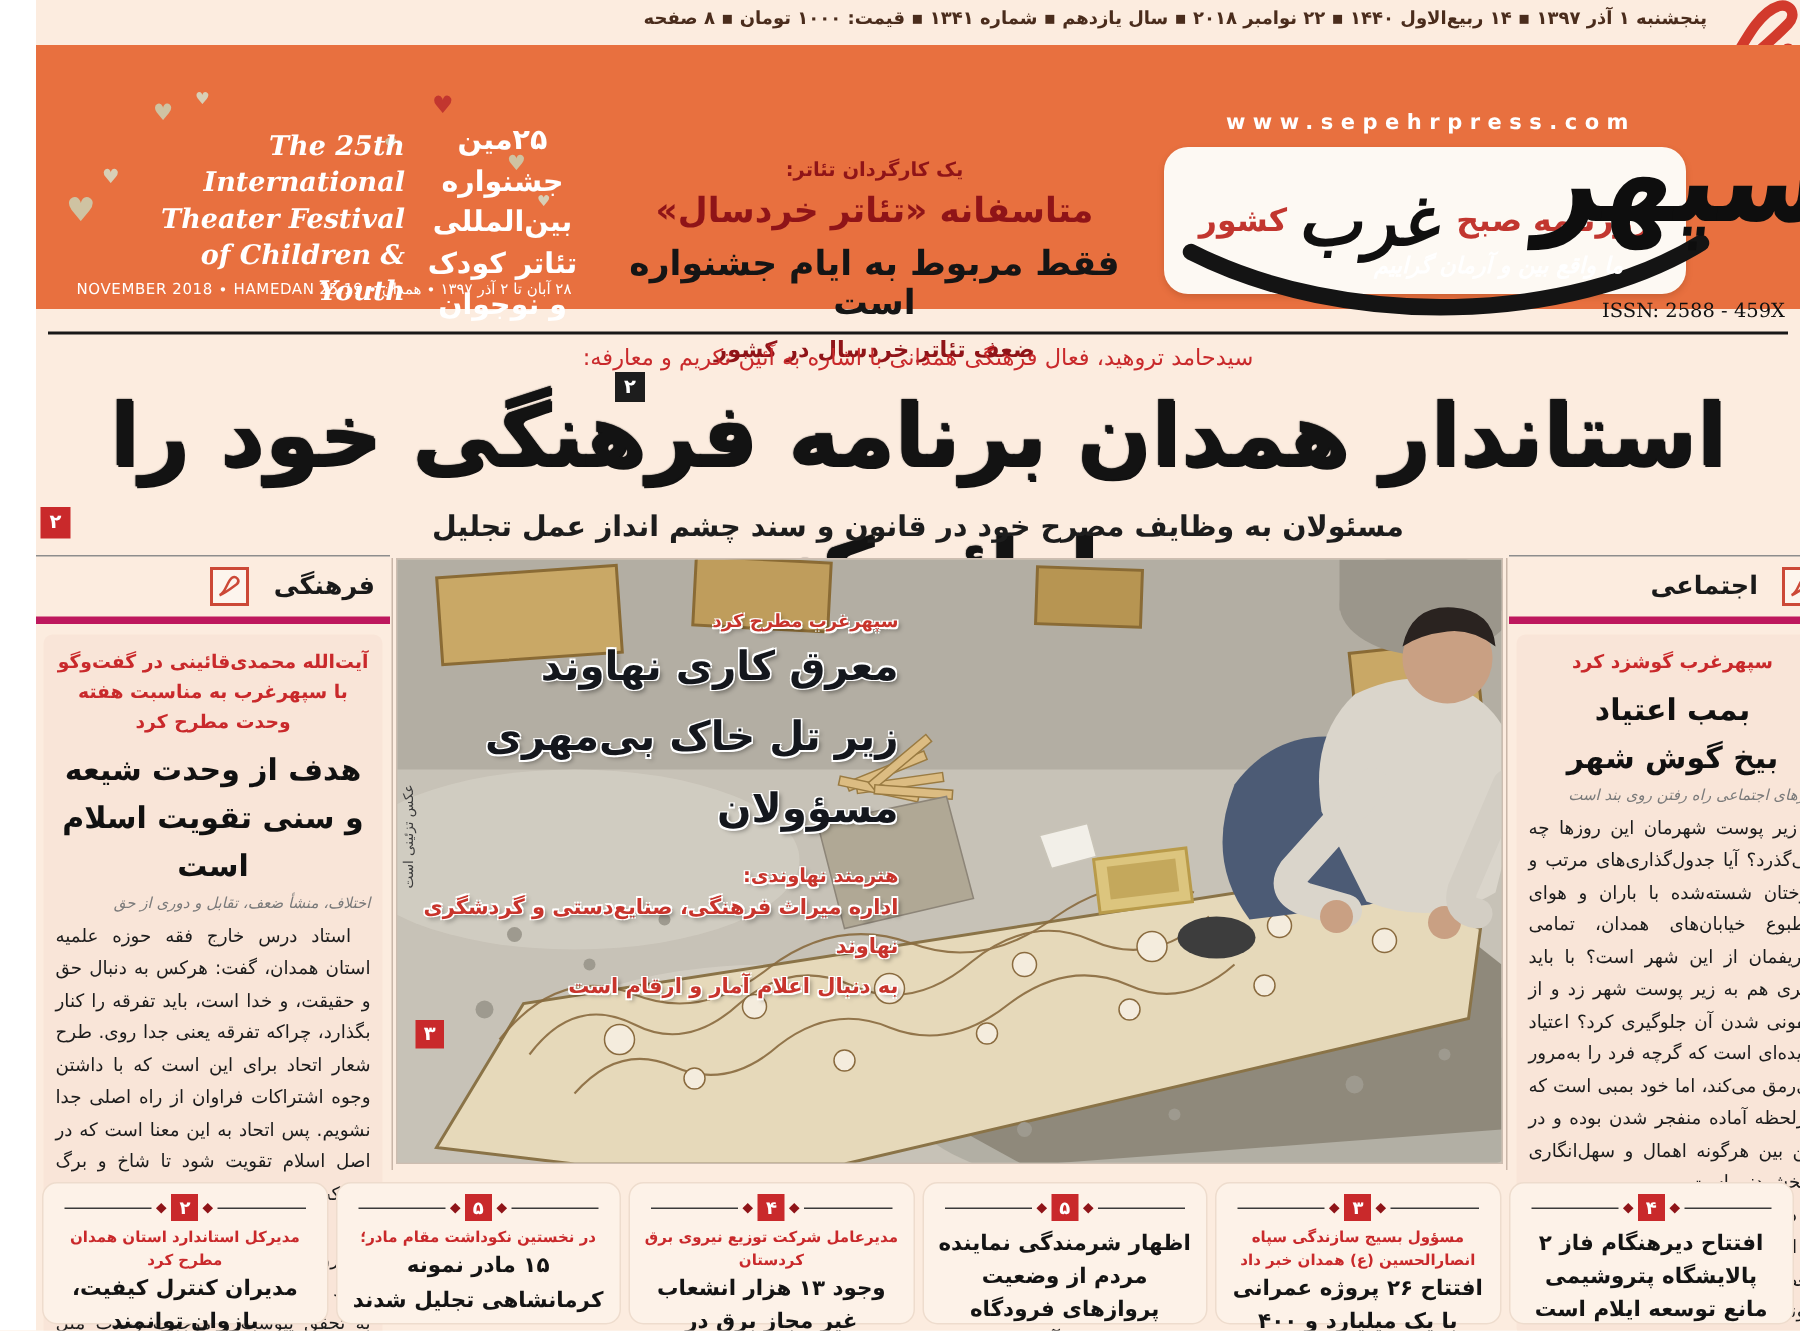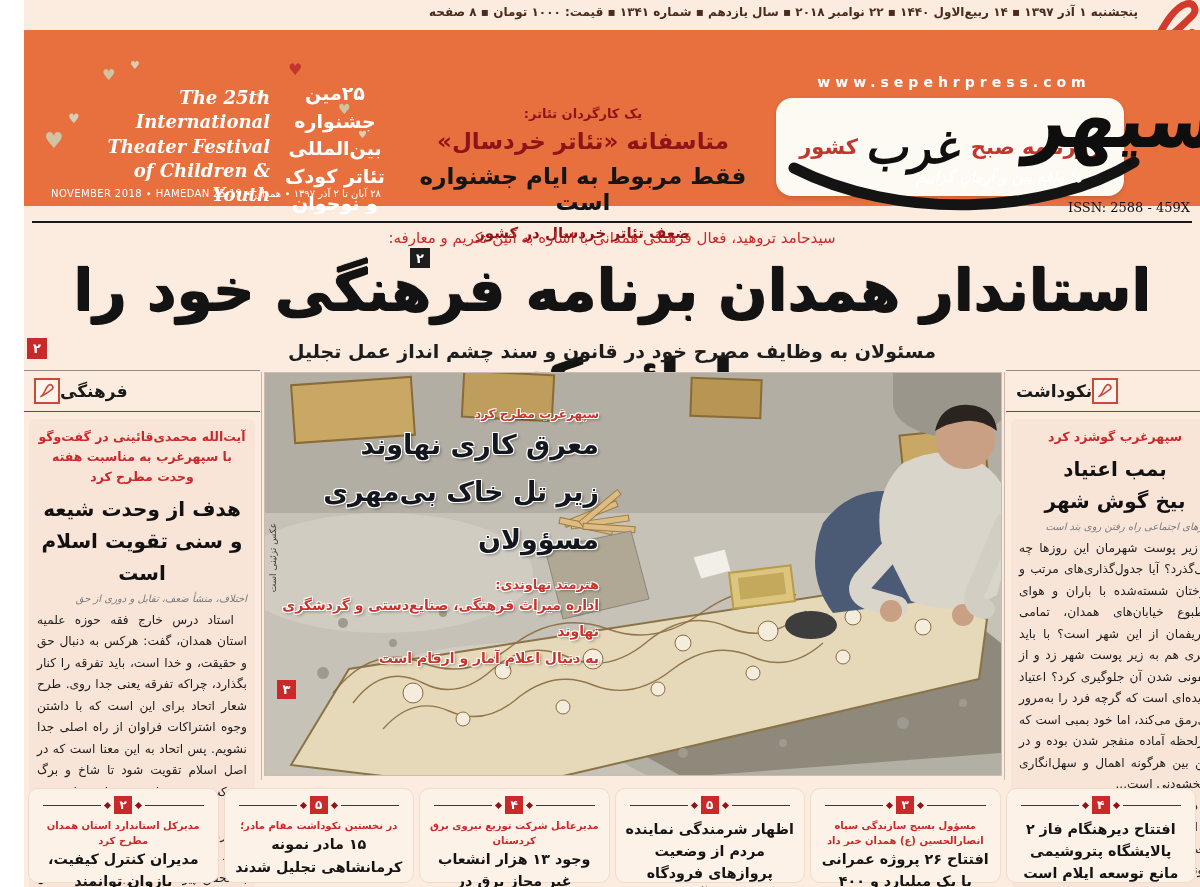--- a/index.html
+++ b/index.html
@@ -49,22 +49,22 @@
                  color:#131313;letter-spacing:-1px;line-height:1.55;
                  text-shadow:0 0 1px #131313,1px 1px 0 #131313;}
   .lead-sub{position:absolute;top:340px;left:0;right:0;text-align:center;font-size:19px;font-weight:bold;color:#1d1d1d;}
   .pgbox{width:20px;height:21px;background:#c9292b;color:#fff;font-weight:bold;font-size:13px;
          display:flex;align-items:center;justify-content:center;}
   .lead-num{position:absolute;top:338px;left:3px;}
   
   .col-left{position:absolute;left:0;top:370px;width:236px;height:414px;}
   .col-right{position:absolute;left:982px;top:370px;width:218px;height:414px;}
   .vline{position:absolute;top:372px;height:408px;width:1px;background:#c9b6a8;}
-  .sechead{height:40px;border-top:1px solid #8d8d8d;border-bottom:1px solid #be185d;
-           display:flex;align-items:center;justify-content:flex-end;padding:0 10px;}
+  .sechead{height:40px;border-top:1px solid #8d8d8d;border-bottom:5px solid #be185d;
+           display:flex;align-items:center;justify-content:flex-start;padding:0 10px;gap:16px;}
   .seclabel{font-size:17px;font-weight:bold;color:#1a1a1a;}
   .secicon{width:26px;height:26px;border:2px solid #cc4937;background:#fdf5ed;
            display:flex;align-items:center;justify-content:center;box-sizing:border-box;}
   .artcard{margin:7px 5px 0;background:#f9e5d8;border-radius:6px;padding:8px 8px 5px;}
   .art-kicker{color:#c9292b;font-weight:bold;font-size:12.5px;text-align:center;line-height:1.6;}
   .art-headline{color:#111;font-weight:bold;font-size:20px;text-align:center;line-height:1.6;margin:6px 0 4px;}
   .art-subhead{color:#7a7a7a;font-size:10px;text-align:right;margin-bottom:6px;font-style:italic;}
   .art-body{font-size:12.2px;color:#1c1c1c;text-align:justify;line-height:1.76;}
   .art-body p{margin:0;text-indent:13px;}
   
@@ -267,21 +267,21 @@
     <div class="ph-caption">عکس تزئینی است</div>
   </div>
 
   <div class="col-right">
     <div class="sechead">
       <span class="secicon">
         <svg viewBox="0 0 24 24" width="20" height="20">
             <path d="M4 19 C9 17 10 8 14 5 C17 3 21 7 18 10 C14 13 9 17 4 19" fill="none" stroke="#cc4937" stroke-width="2"></path>
           </svg>
       </span>
-      <span class="seclabel">نکوداشت</span>
+      <span class="seclabel">اجتماعی</span>
     </div>
     <div class="artcard">
       <div class="art-kicker">سپهرغرب گوشزد کرد</div>
       <div class="art-headline" style="margin-bottom:0;">بمب اعتیاد</div>
       <div class="art-headline" style="margin-top:0;">بیخ گوش شهر</div>
       <div class="art-subhead">کارهای اجتماعی راه رفتن روی بند است</div>
       <div class="art-body">
         <p>زیر پوست شهرمان این روزها چه می‌گذرد؟ آیا جدول‌گذاری‌های مرتب و درختان شسته‌شده با باران و هوای مطبوع خیابان‌های همدان، تمامی تعریفمان از این شهر است؟ با باید سری هم به زیر پوست شهر زد و از عفونی شدن آن جلوگیری کرد؟ اعتیاد پدیده‌ای است که گرچه فرد را به‌مرور بی‌رمق می‌کند، اما خود بمبی است که هرلحظه آماده منفجر شدن بوده و در این بین هرگونه اهمال و سهل‌انگاری نابخشودنی است...</p>
         <p>در گوشه‌ای از شهر، قدم می‌زنیم...</p>
         <p>اکثراً از اعتیاد می‌گویند و این معضل گویی با گوشت و خونشان پیوند خورده!</p>

